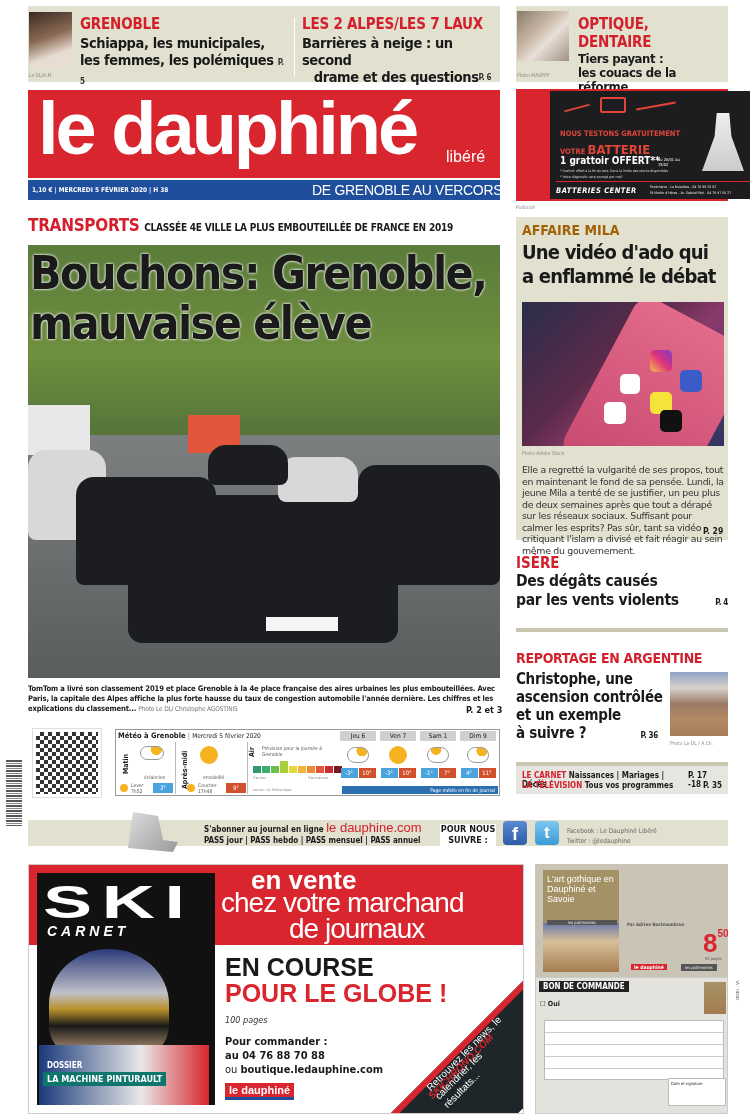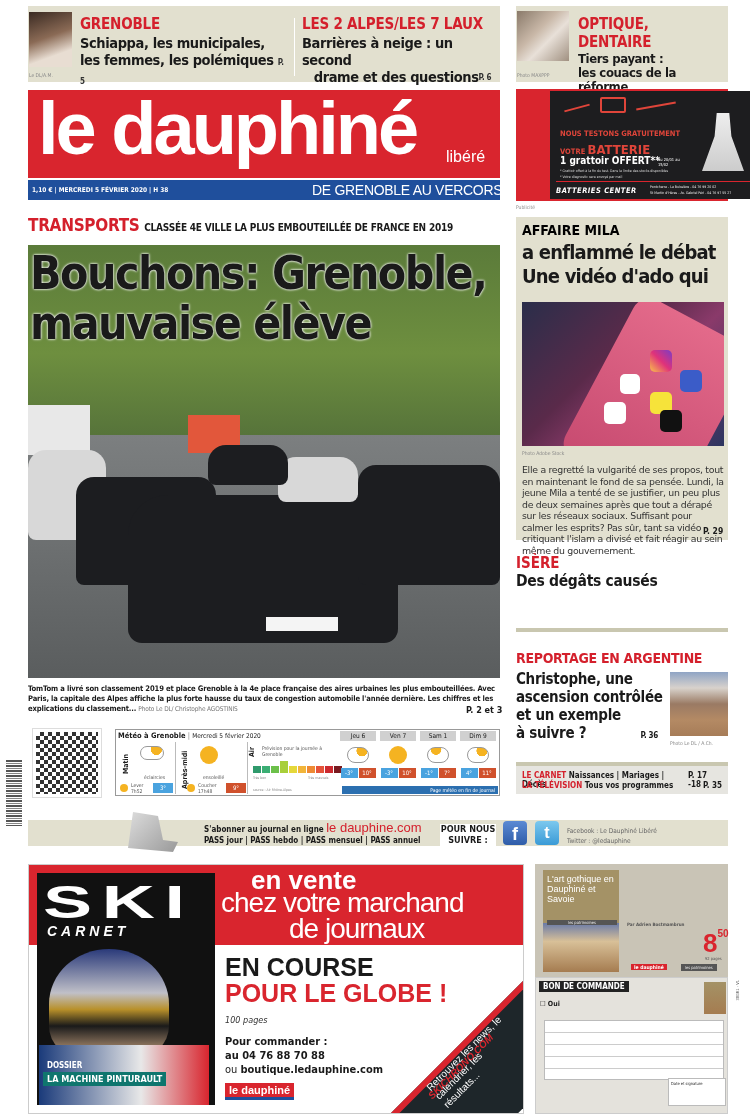--- a/index.html
+++ b/index.html
@@ -112,42 +112,46 @@
   <div>Bouchons: Grenoble,</div>
   <div>mauvaise élève</div>
 </div>
 <div class="abs" style="left:28px;top:684px;width:472px;font-size:7.6px;line-height:10px;font-weight:bold;letter-spacing:-0.15px">
   <span>TomTom a livré son classement 2019 et place Grenoble à la 4e place française des aires urbaines les plus embouteillées. Avec Paris, la capitale des Alpes affiche la plus forte hausse du taux de congestion automobile l'année dernière. Les chiffres et les explications du classement...</span>
   <span style="font-weight:normal;color:#777;font-size:6.5px">Photo Le DL/ Christophe AGOSTINIS</span>
 </div>
 <div class="abs pg" style="left:466px;top:705px;font-size:9px;color:#1a1a1a">P. 2 et 3</div>
 
 <div class="abs box" style="left:516px;top:217px;width:212px;height:323px;"></div>
-<div class="abs" style="left:522px;top:222px;color:#000000;font-weight:bold;font-size:14px">AFFAIRE MILA</div>
+<div class="abs" style="left:522px;top:222px;color:#a16207;font-weight:bold;font-size:14px">AFFAIRE MILA</div>
 <div class="abs" style="left:522px;top:240px;font-weight:bold;font-size:20px;line-height:24px;letter-spacing:-0.8px">
-  <div>a enflammé le débat</div>
-    <div>Une vidéo d'ado qui</div>
+  <div>Une vidéo d'ado qui</div>
+    <div>a enflammé le débat</div>
 </div>
 <div class="abs" style="left:522px;top:302px;width:202px;height:144px;background:linear-gradient(135deg,#2a2e4a,#5a2a4a 40%,#8a3a6a 60%,#2c3560);overflow:hidden">
   <div class="abs" style="left:70px;top:10px;width:130px;height:180px;background:linear-gradient(#e36a8a,#c74a70);border-radius:18px;transform:rotate(28deg)"></div>
   <div class="abs" style="left:128px;top:48px;width:22px;height:22px;border-radius:5px;background:linear-gradient(45deg,#f9c04a,#e0327a,#7b3cc4)"></div>
   <div class="abs" style="left:158px;top:68px;width:22px;height:22px;border-radius:5px;background:#3b5cc8"></div>
   <div class="abs" style="left:98px;top:72px;width:20px;height:20px;border-radius:5px;background:#fff"></div>
   <div class="abs" style="left:128px;top:90px;width:22px;height:22px;border-radius:5px;background:#f6e33a"></div>
   <div class="abs" style="left:82px;top:100px;width:22px;height:22px;border-radius:5px;background:#fff"></div>
   <div class="abs" style="left:138px;top:108px;width:22px;height:22px;border-radius:5px;background:#111"></div>
 </div>
 <div class="abs credit" style="left:522px;top:450px;">Photo Adobe Stock</div>
 <div class="abs body-text" style="left:522px;top:464px;width:202px">Elle a regretté la vulgarité de ses propos, tout en maintenant le fond de sa pensée. Lundi, la jeune Mila a tenté de se justifier, un peu plus de deux semaines après que tout a dérapé sur les réseaux sociaux. Suffisant pour calmer les esprits? Pas sûr, tant sa vidéo critiquant l'islam a divisé et fait réagir au sein même du gouvernement.</div>
 <div class="abs pg" style="left:703px;top:526px;font-size:8.5px;color:#1a1a1a">P. 29</div>
 
 <div class="abs" style="left:516px;top:554px;width:212px;">
   <div style="color:#d4202c;font-weight:bold;font-size:15px">ISÈRE</div>
   <div style="font-weight:bold;font-size:15.5px;line-height:19px;letter-spacing:-0.3px">
     <div>Des dégâts causés</div>
+    <div style="display:flex;justify-content:space-between;align-items:baseline">
+        <span>par les vents violents</span>
+        <span class="pg" style="color:#1a1a1a">P. 4</span>
+      </div>
   </div>
 </div>
 <div class="abs sep" style="left:516px;top:628px;width:212px;height:4px"></div>
 
 <div class="abs" style="left:516px;top:650px;color:#d4202c;font-weight:bold;font-size:14px;letter-spacing:-0.3px">REPORTAGE EN ARGENTINE</div>
 <div class="abs" style="left:516px;top:670px;width:150px;font-weight:bold;font-size:15px;line-height:18px;letter-spacing:-0.3px">
   <div>Christophe, une</div>
   <div>ascension contrôlée</div>
   <div>et un exemple</div>
   <div style="display:flex;justify-content:space-between;align-items:baseline">

